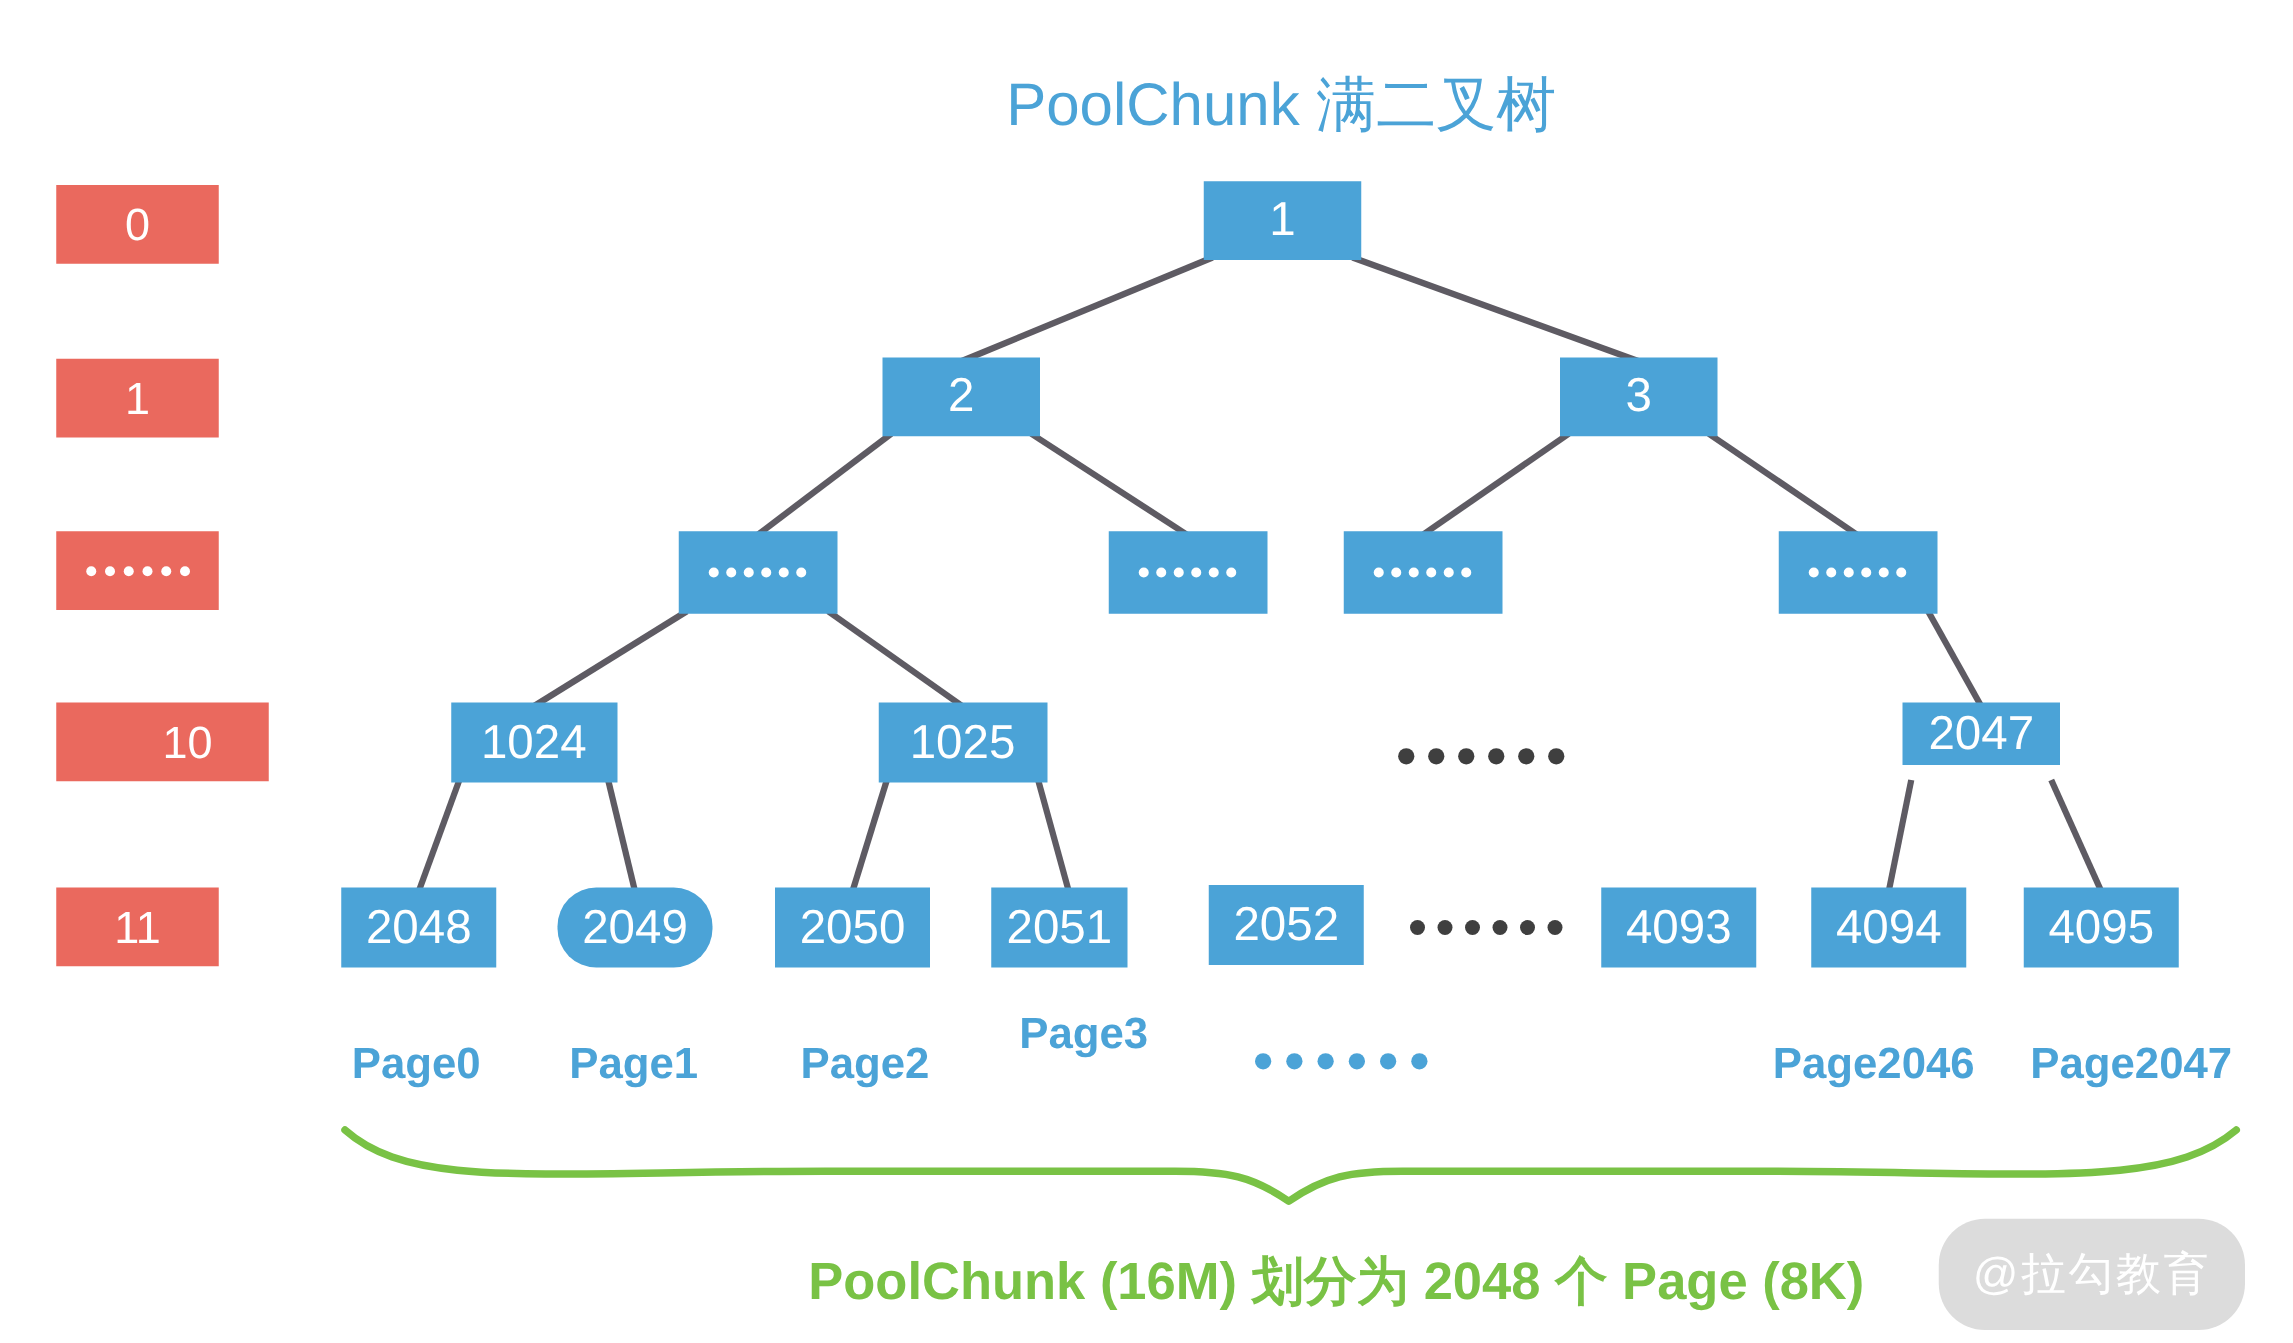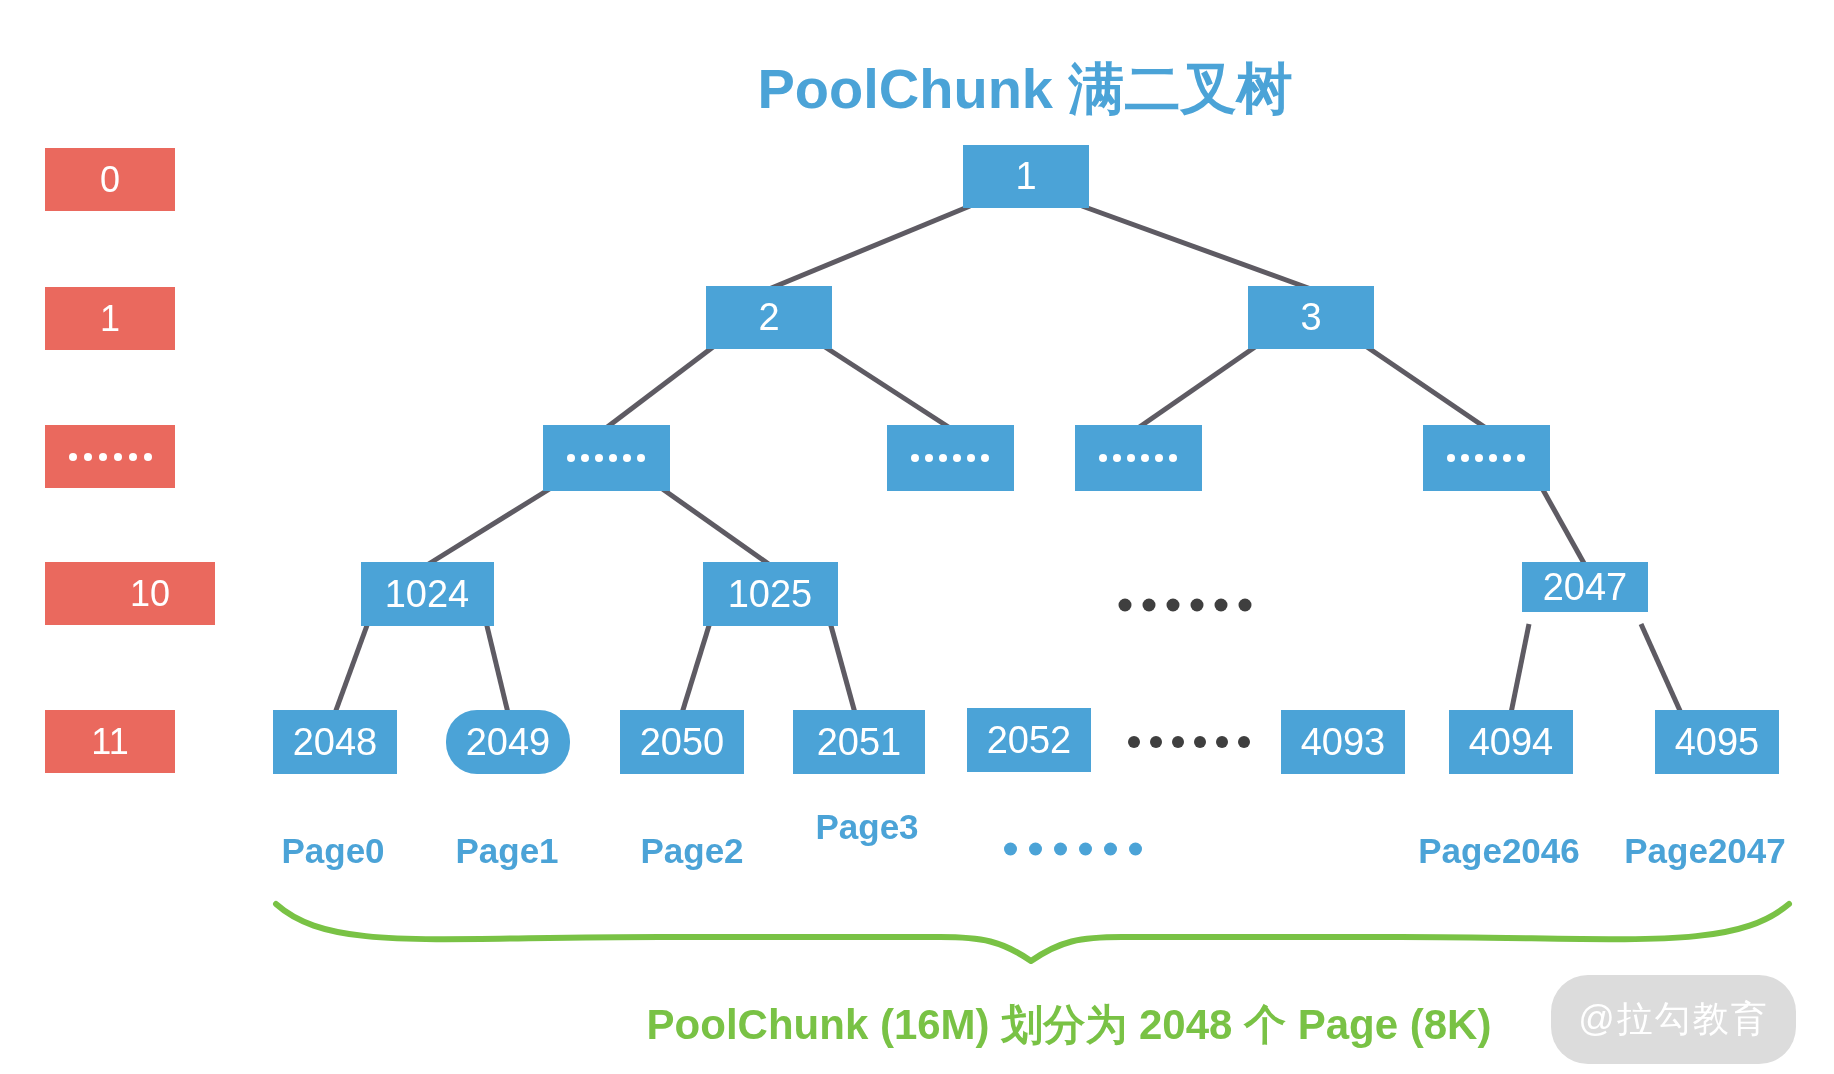--- a/index.html
+++ b/index.html
@@ -6,21 +6,21 @@
   #canvas{
     position:relative;
     width:1834px;height:1074px;
     overflow:hidden;
     background:#ffffff;
     font-family:"Liberation Sans","DejaVu Sans",sans-serif;
   }
   .abs{position:absolute;}
   #edges,#brace-svg{position:absolute;left:0;top:0;pointer-events:none;}
   .page-title{
-    font-size:56px;font-weight:700;color:var(--blue);
+    font-size:48px;font-weight:400;color:var(--blue);
     white-space:nowrap;transform:translateX(-50%);
   }
   .height-heading{
     font-size:43px;font-weight:700;color:var(--red);white-space:nowrap;
   }
   .node{
     position:absolute;display:flex;align-items:center;justify-content:center;
     color:#fff;font-weight:500;font-size:38px;
   }
   .node.blue{background:var(--blue);}
@@ -129,25 +129,25 @@
           <i style="width: 8px; height: 8px; background: rgb(255, 255, 255);"></i>
           <i style="width: 8px; height: 8px; background: rgb(255, 255, 255);"></i>
         </span>
       </div>
       <div class="node blue" style="left: 360.5px; top: 562px; width: 133px; height: 64px;">1024</div>
       <div class="node blue" style="left: 702.5px; top: 562px; width: 135px; height: 64px;">1025</div>
       <div class="node blue" style="left: 1522px; top: 562px; width: 126px; height: 50px;">2047</div>
       <div class="node blue" style="left: 273px; top: 710px; width: 124px; height: 64px;">2048</div>
       <div class="node blue" style="left: 446px; top: 710px; width: 124px; height: 64px; border-radius: 31px;">2049</div>
       <div class="node blue" style="left: 620px; top: 710px; width: 124px; height: 64px;">2050</div>
-      <div class="node blue" style="left: 793px; top: 710px; width: 132px; height: 64px;">2051</div>
+      <div class="node blue" style="left: 793px; top: 710px; width: 109px; height: 64px;">2051</div>
       <div class="node blue" style="left: 967px; top: 708px; width: 124px; height: 64px;">2052</div>
       <div class="node blue" style="left: 1281px; top: 710px; width: 124px; height: 64px;">4093</div>
       <div class="node blue" style="left: 1449px; top: 710px; width: 124px; height: 64px;">4094</div>
-      <div class="node blue" style="left: 1619px; top: 710px; width: 124px; height: 64px; margin-left: 36px;">4095</div>
+      <div class="node blue" style="left: 1619px; top: 710px; width: 124px; height: 64px;">4095</div>
     </div>
 
   <div id="freedots">
       <div class="dots-free" style="left: 1185px; top: 605px;">
         <span class="dotrow" style="gap: 11px;">
           <i style="width: 13px; height: 13px; background: rgb(63, 63, 63);"></i>
           <i style="width: 13px; height: 13px; background: rgb(63, 63, 63);"></i>
           <i style="width: 13px; height: 13px; background: rgb(63, 63, 63);"></i>
           <i style="width: 13px; height: 13px; background: rgb(63, 63, 63);"></i>
           <i style="width: 13px; height: 13px; background: rgb(63, 63, 63);"></i>

